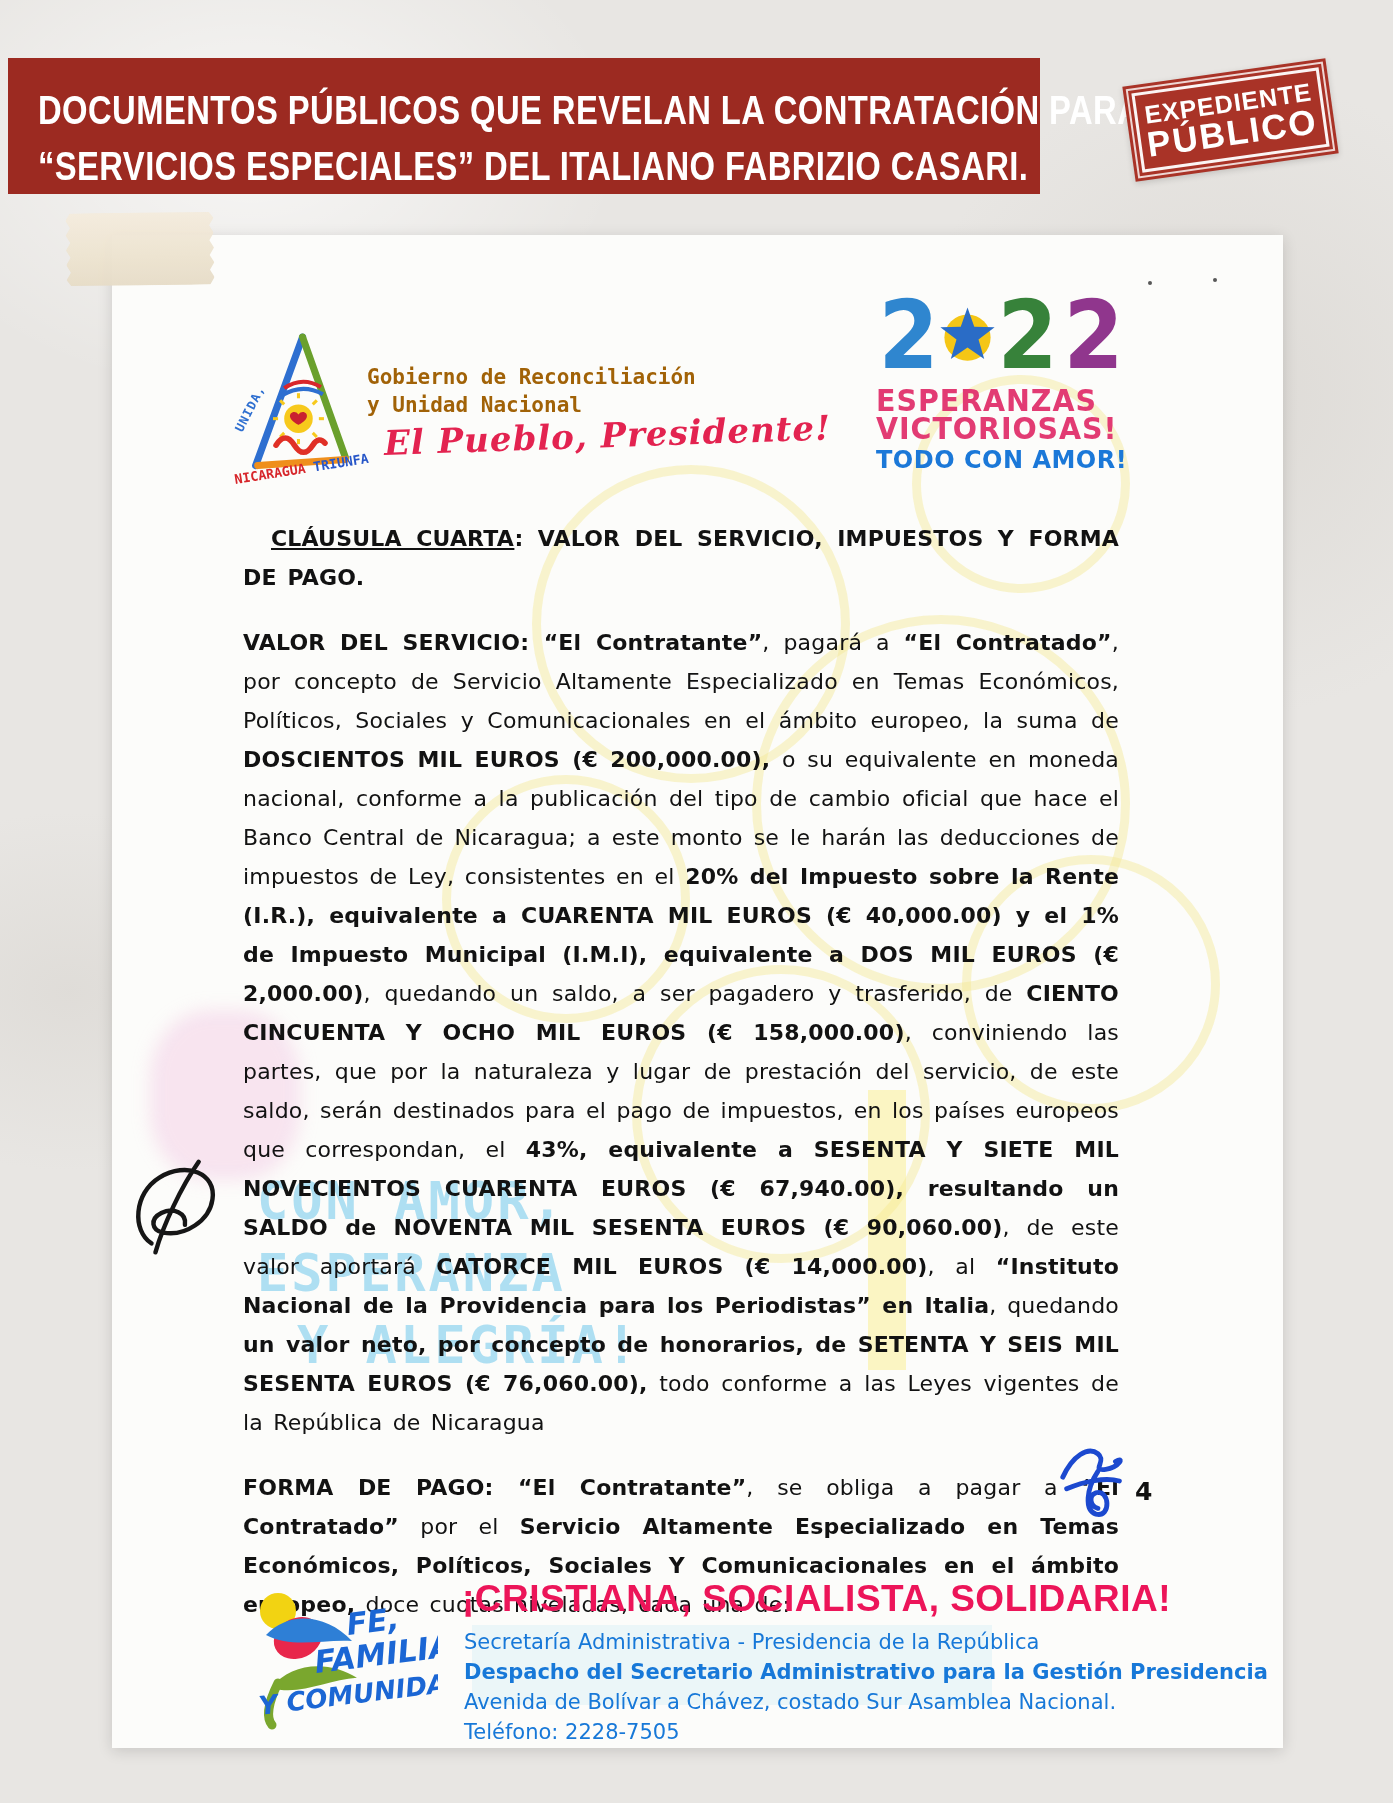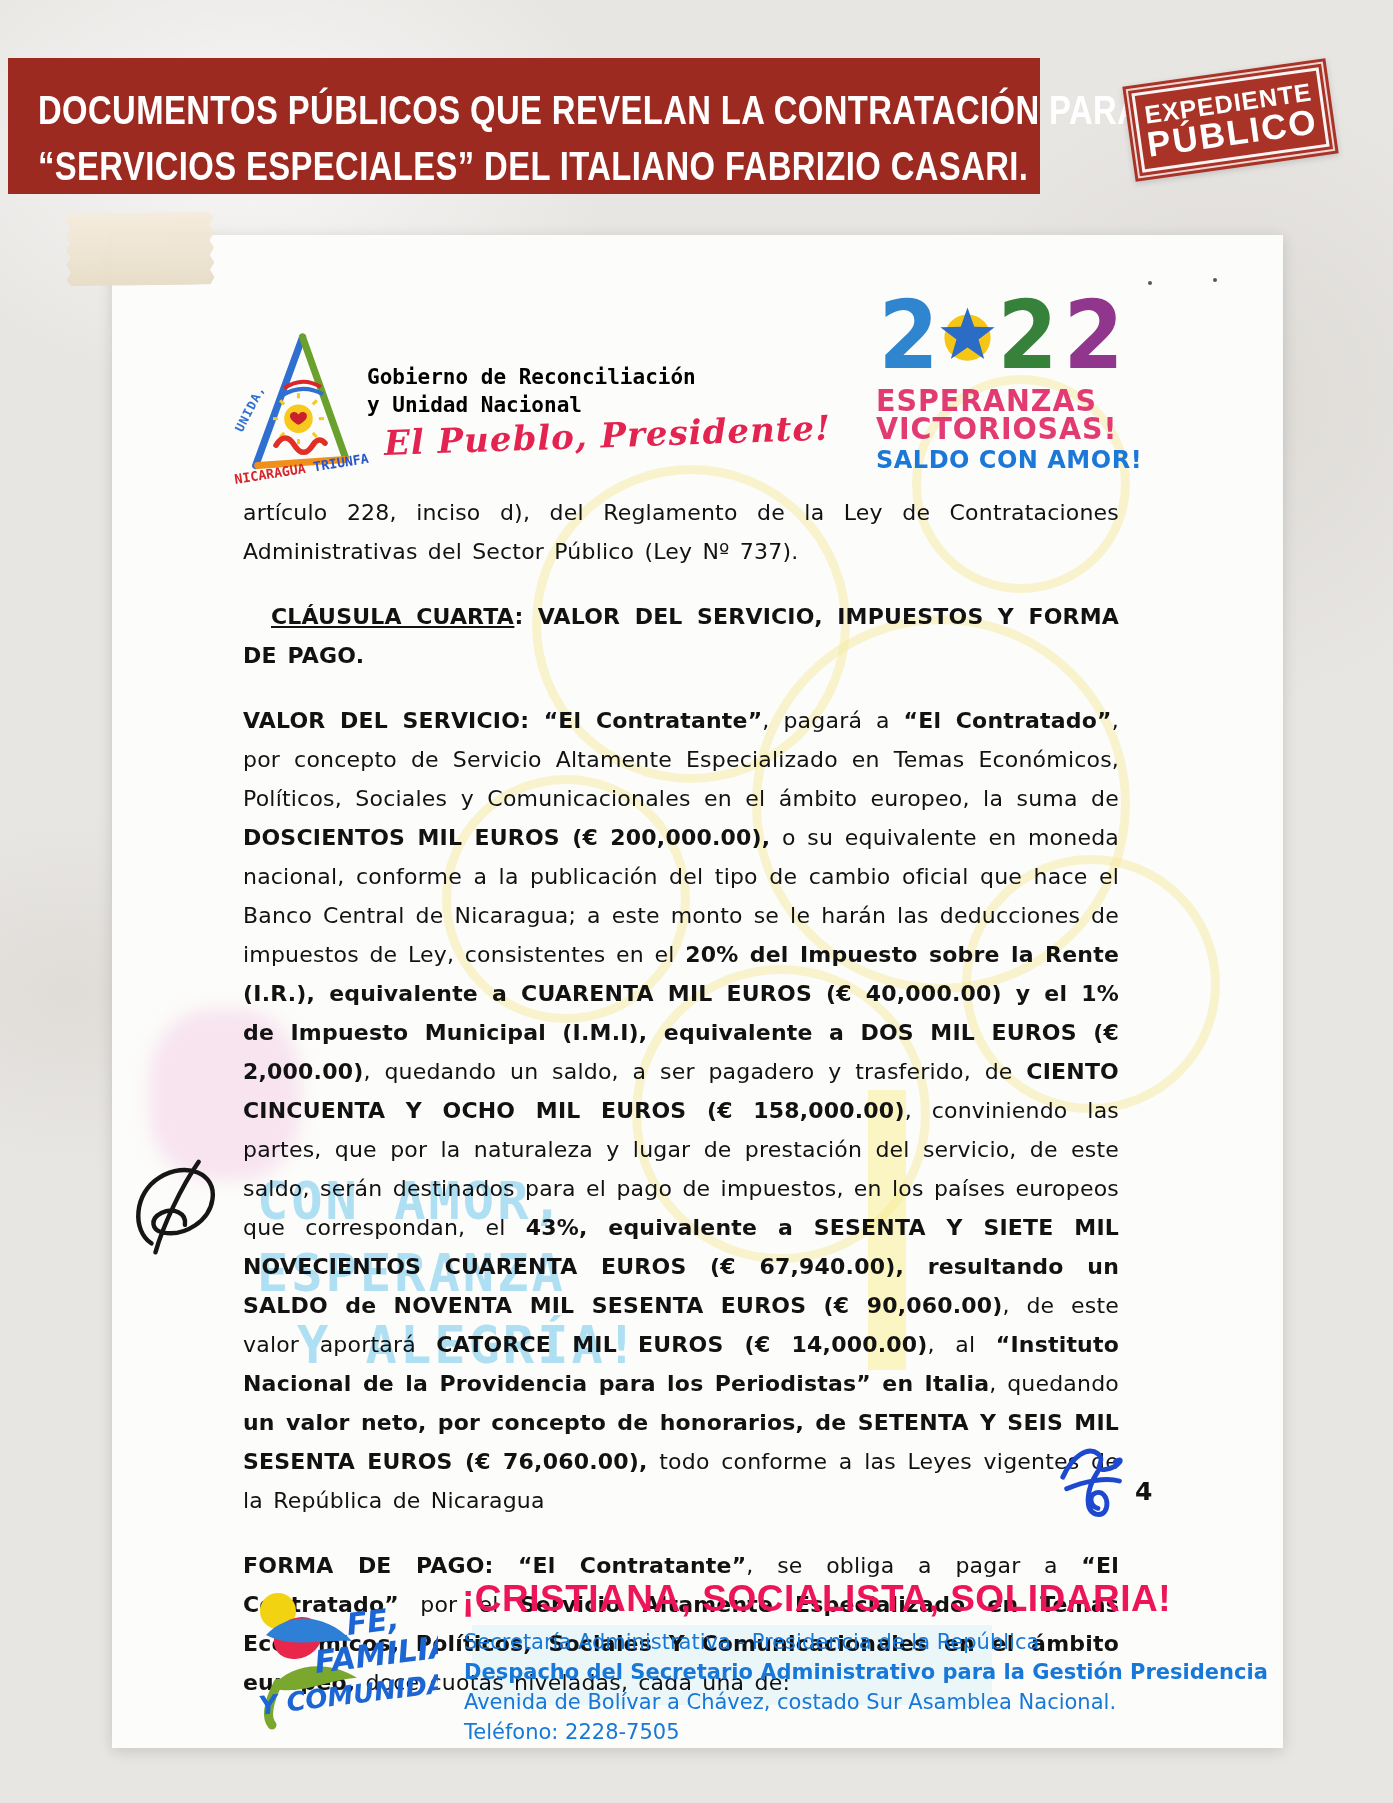--- a/index.html
+++ b/index.html
@@ -58,21 +58,21 @@
   .wm-circle{border-radius:50%;border:9px solid rgba(244,232,150,.45);pointer-events:none;}
   .wm-bar{background:rgba(250,238,140,.5);pointer-events:none;}
   .wm-pink{background:rgba(235,160,210,.26);filter:blur(9px);border-radius:40%;pointer-events:none;}
   .wm-cyan-block{background:rgba(150,215,240,.16);pointer-events:none;}
   .wm-cyan{
     color:rgba(110,198,235,.55);font-family:"DejaVu Sans Mono",monospace;
     font-weight:700;font-size:52px;letter-spacing:3px;line-height:72px;
     pointer-events:none;white-space:nowrap;
   }
   
-  .gov-text{font-family:"DejaVu Sans Mono",monospace;font-weight:700;color:#000000;
+  .gov-text{font-family:"DejaVu Sans Mono",monospace;font-weight:700;color:#a16207;
     font-size:21px;line-height:28px;white-space:nowrap;}
   .gov-script{
     font-family:"DejaVu Serif",serif;font-style:italic;font-weight:700;
     color:#e32350;font-size:34px;transform:rotate(-2deg);transform-origin:left;
     white-space:nowrap;letter-spacing:1px;
   }
   
   .y2022{display:flex;align-items:center;}
   .y2022 .digit{font-family:"DejaVu Sans",sans-serif;font-weight:700;font-size:94px;line-height:90px;
     display:inline-block;transform:scaleX(.92);}
@@ -149,28 +149,27 @@
       <span class="digit" style="color:#2f86cf;">2</span>
       <svg width="76" height="84" viewBox="0 0 75 80" style="margin:0 -2px;">
         <circle cx="37" cy="42" r="30" fill="#f5c616"></circle>
         <polygon points="37,3 45.8,27.9 72.2,28.6 51.3,44.6 58.7,69.9 37,55 15.3,69.9 22.7,44.6 1.8,28.6 28.2,27.9" fill="#2a6cc6"></polygon>
       </svg>
       <span class="digit" style="color:#37823a;">2</span>
       <span class="digit" style="color:#90368d;">2</span>
     </div>
     <div class="pinkline" style="margin-top:6px;">ESPERANZAS</div>
     <div class="pinkline">VICTORIOSAS!</div>
-    <div class="blueline" style="margin-top:4px;">SALDO CON AMOR!</div>
+    <div class="blueline" style="margin-top:4px;">TODO CON AMOR!</div>
   </div>
 
   <div class="abs dot" style="left:1036px;top:46px;"></div>
   <div class="abs dot" style="left:1101px;top:43px;"></div>
 
   <div class="abs doc">
-    <p><span>artículo 228, inciso d), del Reglamento de la Ley de Contrataciones Administrativas del Sector Público (Ley Nº 737).</span></p>
     <p class="gap"><b class="u">CLÁUSULA CUARTA</b><b>: VALOR DEL SERVICIO, IMPUESTOS Y FORMA DE PAGO.</b></p>
     <p class="gap"><b>VALOR DEL SERVICIO: “El Contratante”</b><span>, pagará a </span><b>“El Contratado”</b><span>, por concepto de Servicio Altamente Especializado en Temas Económicos, Políticos, Sociales y Comunicacionales en el ámbito europeo, la suma de </span><b>DOSCIENTOS MIL EUROS (€ 200,000.00),</b><span> o su equivalente en moneda nacional, conforme a la publicación del tipo de cambio oficial que hace el Banco Central de Nicaragua; a este monto se le harán las deducciones de impuestos de Ley, consistentes en el </span><b>20% del Impuesto sobre la Rente (I.R.), equivalente a CUARENTA MIL EUROS (€ 40,000.00) y el 1% de Impuesto Municipal (I.M.I), equivalente a DOS MIL EUROS (€ 2,000.00)</b><span>, quedando un saldo, a ser pagadero y trasferido, de </span><b>CIENTO CINCUENTA Y OCHO MIL EUROS (€ 158,000.00)</b><span>, conviniendo las partes, que por la naturaleza y lugar de prestación del servicio, de este saldo, serán destinados para el pago de impuestos, en los países europeos que correspondan, el </span><b>43%, equivalente a SESENTA Y SIETE MIL NOVECIENTOS CUARENTA EUROS (€ 67,940.00), resultando un SALDO de NOVENTA MIL SESENTA EUROS (€ 90,060.00)</b><span>, de este valor aportará </span><b>CATORCE MIL EUROS (€ 14,000.00)</b><span>, al </span><b>“Instituto Nacional de la Providencia para los Periodistas” en Italia</b><span>, quedando </span><b>un valor neto, por concepto de honorarios, de SETENTA Y SEIS MIL SESENTA EUROS (€ 76,060.00),</b><span> todo conforme a las Leyes vigentes de la República de Nicaragua</span></p>
     <p class="gap"><b>FORMA DE PAGO: “El Contratante”</b><span>, se obliga a pagar a </span><b>“El Contratado”</b><span> por el </span><b>Servicio Altamente Especializado en Temas Económicos, Políticos, Sociales Y Comunicacionales en el ámbito europeo,</b><span> doce cuotas niveladas, cada una de:</span></p>
   </div>
 
   <svg class="abs" style="left:10px;top:913px;" width="118" height="128" viewBox="0 0 120 130">
     <path d="M78 14 C60 40 42 78 34 106 M30 97 C10 84 12 46 38 30 C66 13 96 26 92 52 C89 74 64 90 42 86 C30 84 28 72 40 66 C52 60 66 66 64 78" stroke="#161616" stroke-width="4.5" fill="none" stroke-linecap="round"></path>
   </svg>
 
   <svg class="abs" style="left:943px;top:1203px;" width="78" height="88" viewBox="0 0 80 90">

